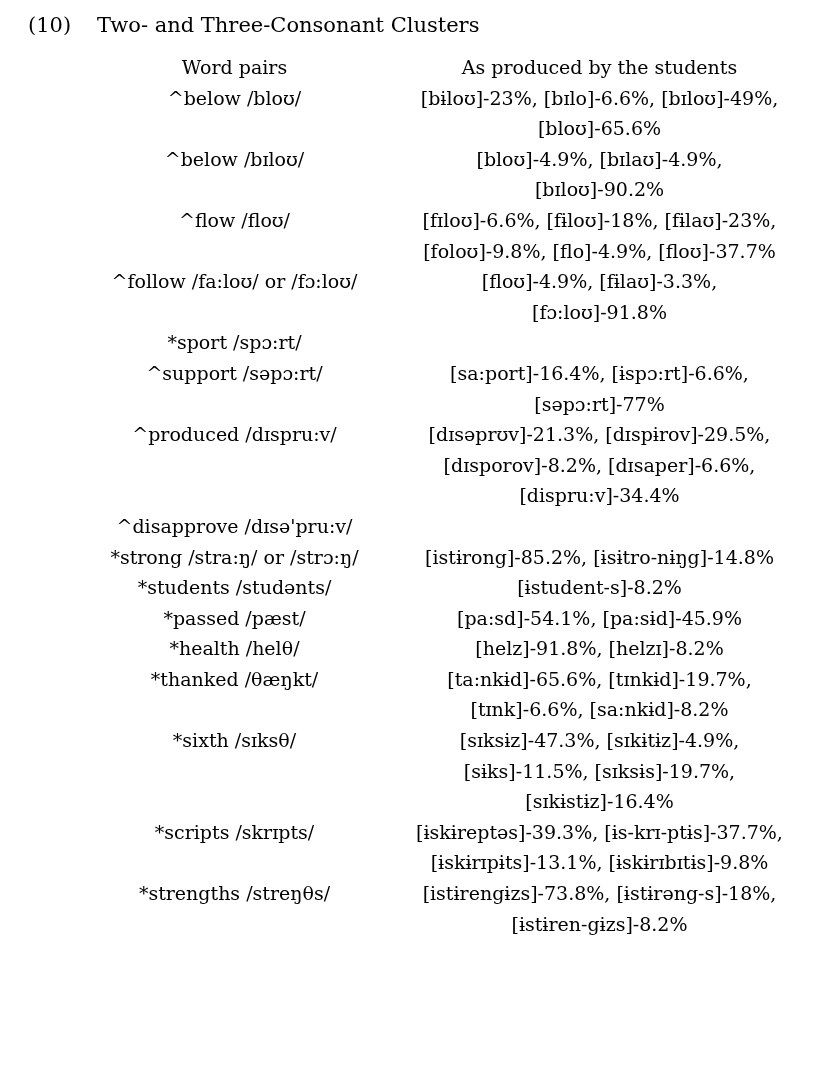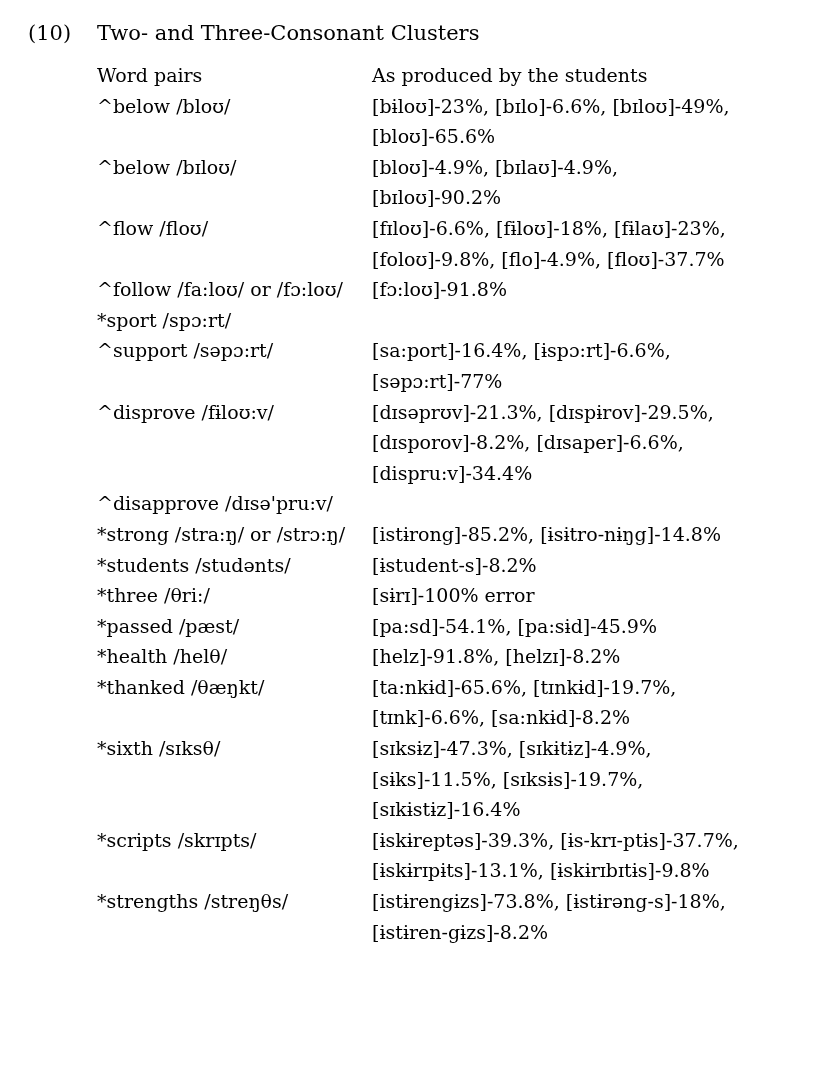--- a/index.html
+++ b/index.html
@@ -8,21 +8,21 @@
     background: #ffffff;
     color: #000000;
   }
   body {
     width: 827px;
     height: 1072px;
     font-family: "DejaVu Serif", "Liberation Serif", serif;
     overflow: hidden;
   }
   .page {
-    padding-top: 20px;
+    padding-top: 12px;
   }
   .heading {
     display: flex;
     font-size: 21px;
     line-height: 26px;
   }
   .item-no {
     margin-left: 28px;
     width: 69px;
     flex: 0 0 69px;
@@ -33,20 +33,21 @@
     font-size: 19px;
   }
   .trow {
     display: grid;
     grid-template-columns: 275px 1fr;
     align-items: start;
   }
   .line {
     line-height: 30.6px;
     white-space: nowrap;
+    text-align: center;
   }
   .b { font-weight: normal; }
 </style>
 </head>
 <body>
 
 <div class="page">
 
   <div class="heading">
     <span class="item-no">(10)</span>
@@ -76,60 +77,55 @@
       <div class="trow">
         <div class="line">^flow /floʊ/</div>
         <div>
           <div class="line"><span>[fɪloʊ]-6.6%, [fɨloʊ]-18%, [fɨlaʊ]-23%,</span></div>
           <div class="line"><span>[foloʊ]-9.8%, [flo]-4.9%, </span><span class="b">[floʊ]-37.7%</span></div>
         </div>
       </div>
       <div class="trow">
         <div class="line">^follow /fa:loʊ/ or /fɔ:loʊ/</div>
         <div>
+          <div class="line"><span>[floʊ]-4.9%, [fɨlaʊ]-3.3%,</span></div>
           <div class="line"><span class="b">[fɔ:loʊ]-91.8%</span></div>
         </div>
       </div>
       <div class="trow">
         <div class="line">*sport /spɔ:rt/</div>
       </div>
       <div class="trow">
         <div class="line">^support /səpɔ:rt/</div>
         <div>
           <div class="line"><span>[sa:port]-16.4%, [ɨspɔ:rt]-6.6%,</span></div>
           <div class="line"><span class="b">[səpɔ:rt]-77%</span></div>
         </div>
       </div>
       <div class="trow">
-        <div class="line">^disprove /fɨloʊ:v/</div>
+        <div class="line">^produced /dɪspru:v/</div>
         <div>
           <div class="line"><span>[dɪsəprʊv]-21.3%, [dɪspɨrov]-29.5%,</span></div>
           <div class="line"><span>[dɪsporov]-8.2%, [dɪsaper]-6.6%,</span></div>
           <div class="line"><span class="b">[dispru:v]-34.4%</span></div>
         </div>
       </div>
       <div class="trow">
         <div class="line">^disapprove /dɪsə'pru:v/</div>
       </div>
       <div class="trow">
         <div class="line">*strong /stra:ŋ/ or /strɔ:ŋ/</div>
         <div>
           <div class="line"><span class="b">[istɨrong]-85.2%</span><span>, [ɨsɨtro-nɨŋg]-14.8%</span></div>
         </div>
       </div>
       <div class="trow">
         <div class="line">*students /studənts/</div>
         <div>
           <div class="line"><span>[ɨstudent-s]-8.2%</span></div>
-        </div>
-      </div>
-      <div class="trow">
-        <div class="line">*three /θri:/</div>
-        <div>
-          <div class="line"><span>[sɨrɪ]-100% error</span></div>
         </div>
       </div>
       <div class="trow">
         <div class="line">*passed /pæst/</div>
         <div>
           <div class="line"><span class="b">[pa:sd]-54.1%</span><span>, [pa:sɨd]-45.9%</span></div>
         </div>
       </div>
       <div class="trow">
         <div class="line">*health /helθ/</div>

